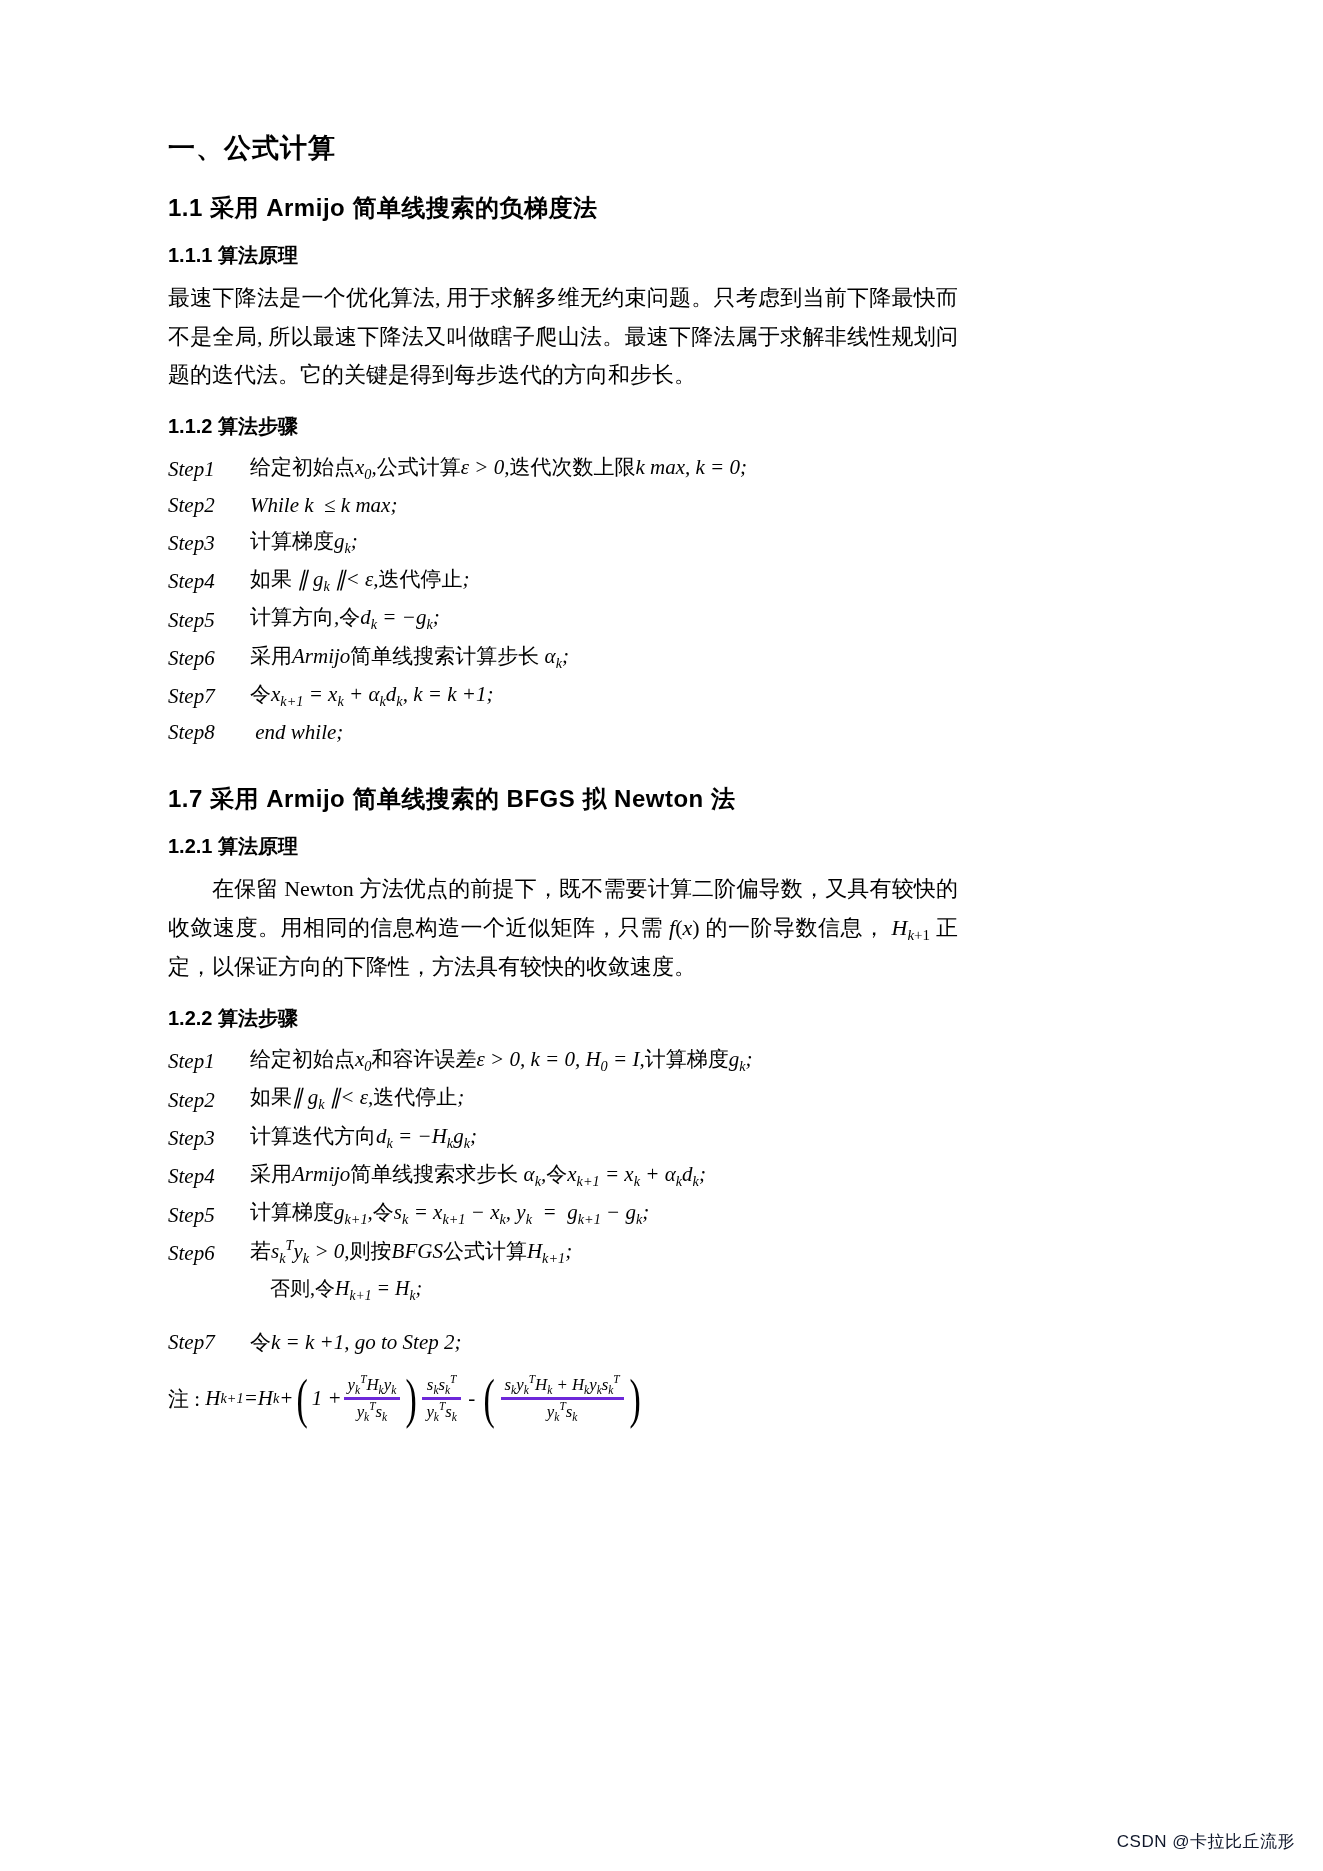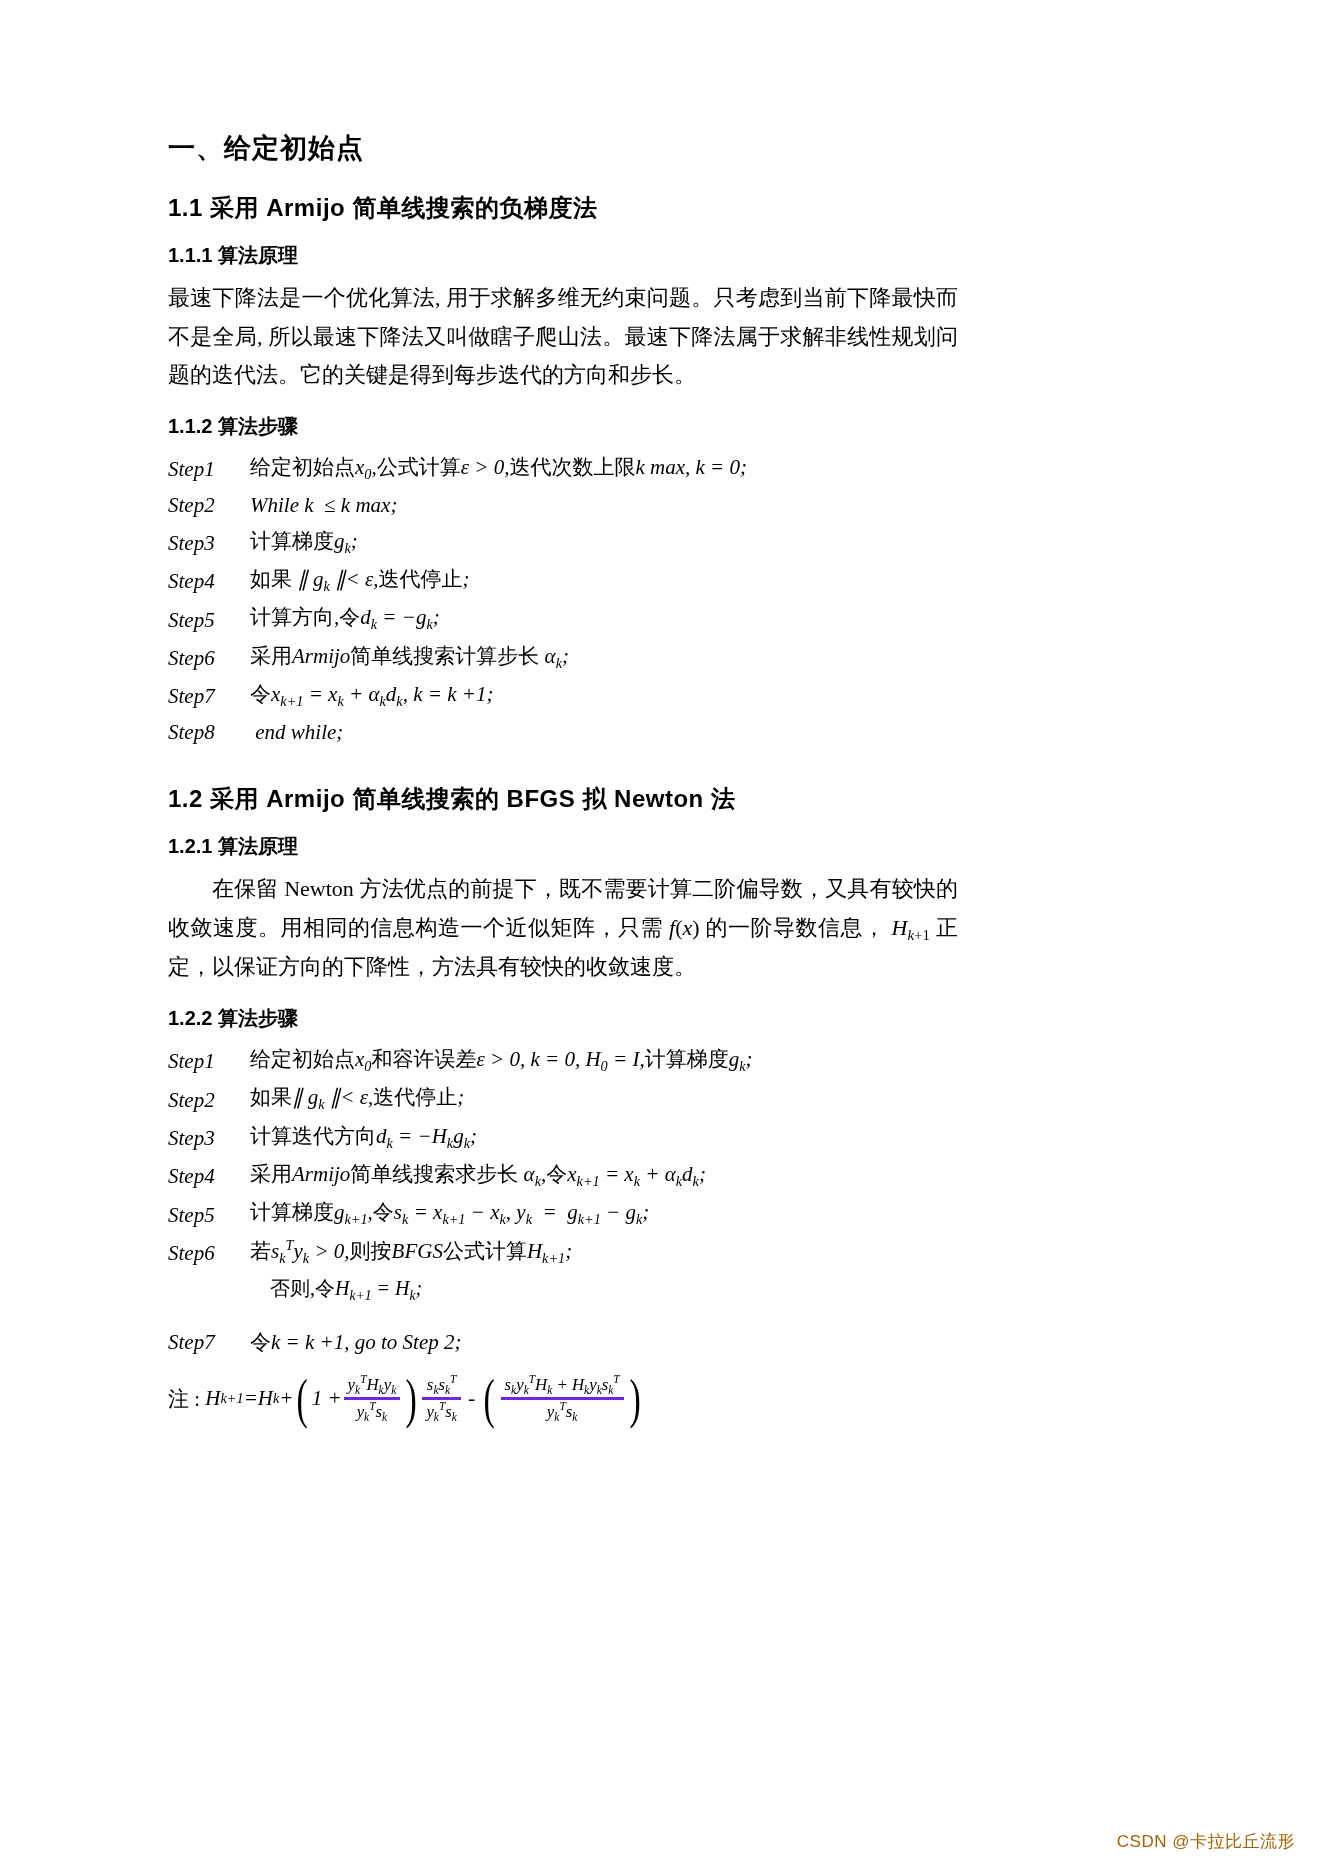--- a/index.html
+++ b/index.html
@@ -120,32 +120,32 @@
     vertical-align: middle;
     line-height: 0.8;
     transform: scaleX(0.62);
   }
   .watermark {
     position: absolute;
     right: 28px;
     bottom: 18px;
     font-family: "Liberation Sans", sans-serif;
     font-size: 17px;
-    color: #a16207;
+    color: #0f172a;
     letter-spacing: 0.5px;
   }
   .mathline { display: flex; align-items: center; white-space: nowrap; }
 </style>
 </head>
 <body>
 
 <div class="page">
   <div class="content">
 
-    <h1 class="sec">一、给定初始点</h1>
+    <h1 class="sec">一、公式计算</h1>
 
     <h2 class="sub">1.1 采用 Armijo 简单线搜索的负梯度法</h2>
 
     <h3 class="subsub">1.1.1 算法原理</h3>
 
     <p class="body">最速下降法是一个优化算法, 用于求解多维无约束问题。只考虑到当前下降最快而不是全局, 所以最速下降法又叫做瞎子爬山法。最速下降法属于求解非线性规划问题的迭代法。它的关键是得到每步迭代的方向和步长。</p>
 
     <h3 class="subsub">1.1.2 算法步骤</h3>
 
     <div class="steps">
@@ -201,21 +201,21 @@
 
       <div class="step-row">
         <span class="step-label">Step8</span>
         <span class="step-body">
           &nbsp;<span class="var">end while</span>;
         </span>
       </div>
 
     </div>
 
-    <h2 class="sub" style="margin-top:34px">1.2 采用 Armijo 简单线搜索的 BFGS 拟 Newton 法</h2>
+    <h2 class="sub" style="margin-top:34px">1.7 采用 Armijo 简单线搜索的 BFGS 拟 Newton 法</h2>
 
     <h3 class="subsub">1.2.1 算法原理</h3>
 
     <p class="body indent">
       在保留 Newton 方法优点的前提下，既不需要计算二阶偏导数，又具有较快的收敛速度。用相同的信息构造一个近似矩阵，只需 <span class="var">f</span>(<span class="var">x</span>) 的一阶导数信息， <span class="var">H</span><sub><span class="var">k</span>+1</sub> 正定，以保证方向的下降性，方法具有较快的收敛速度。
     </p>
 
     <h3 class="subsub">1.2.2 算法步骤</h3>
 
     <div class="steps">

